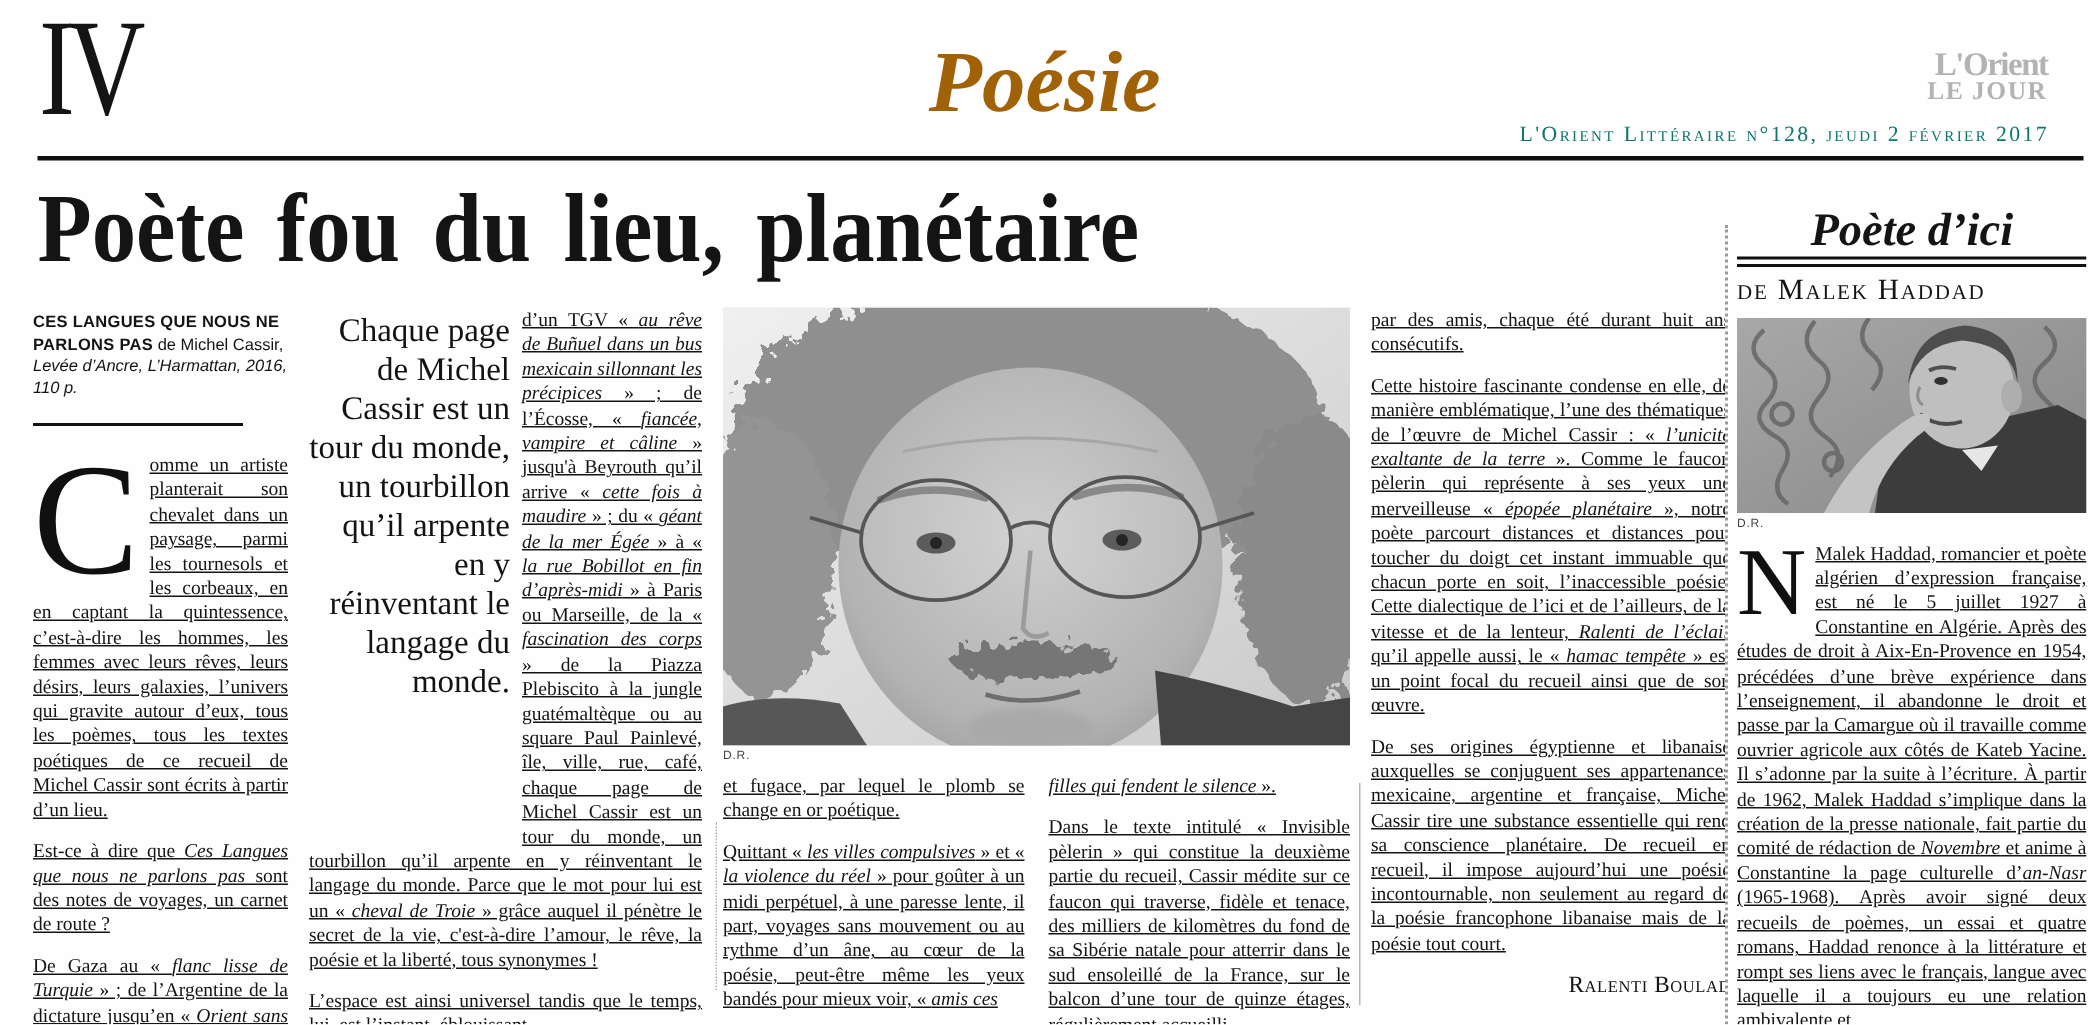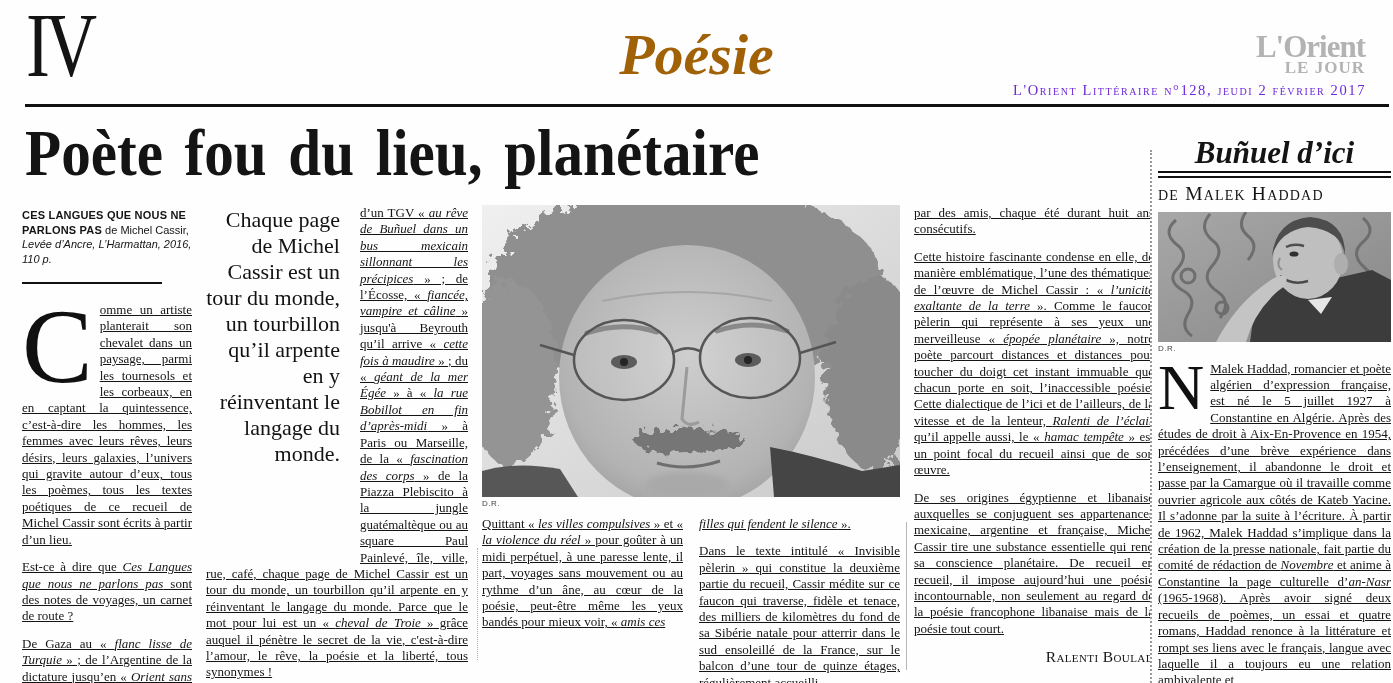--- a/index.html
+++ b/index.html
@@ -5,24 +5,24 @@
   html,body{margin:0;padding:0;background:#ffffff;}
   .page{position:relative;width:1393px;height:683px;background:#fefefe;
         font-family:"Liberation Serif", serif;color:#141414;overflow:hidden;}
 
   
   .page-num{position:absolute;left:26px;top:4px;font-size:92px;line-height:.9;
             letter-spacing:-6px;transform:scaleX(.78);transform-origin:left top;}
   .section-title{position:absolute;left:0;right:0;top:26px;text-align:center;
                  font-size:58px;line-height:1;font-style:italic;font-weight:bold;color:#a16207;}
   .logo{position:absolute;right:28px;top:34px;text-align:right;color:#b3b3b3;font-weight:bold;}
-  .logo-l1{font-size:31px;line-height:.82;letter-spacing:-1px;font-family:Liberation Serif, serif;}
+  .logo-l1{font-size:22px;line-height:.82;letter-spacing:-1px;font-family:Liberation Serif, serif;}
   .logo-l2{font-size:17px;line-height:1;letter-spacing:1px;}
   .issue{position:absolute;right:27px;top:82px;font-size:14.5px;font-variant:small-caps;
-         letter-spacing:1.6px;color:#6d28d9;}
+         letter-spacing:1.6px;color:#0f766e;}
   .header-rule{position:absolute;left:25px;right:4px;top:104px;height:3px;background:#101010;}
 
   
   .headline{position:absolute;left:25px;top:116px;margin:0;font-size:61px;font-weight:bold;
             letter-spacing:0;word-spacing:7px;white-space:nowrap;
             transform:scale(.97,1.07);transform-origin:left top;}
 
   
   .main{position:absolute;left:22px;top:205px;width:1128px;height:478px;
         display:flex;gap:14px;overflow:hidden;}
@@ -35,21 +35,21 @@
 
   .bookref{font-family:Liberation Sans, sans-serif;font-size:11px;line-height:14.5px;
            margin:3px 0 0;text-align:left;}
   .bookref b{letter-spacing:.2px;}
   .bookref i{font-style:italic;}
   .bookref-rule{border:none;border-top:2px solid #111;width:140px;margin:16px 0 18px;}
 
   .dropcap{float:left;font-size:106px;line-height:84px;padding:3px 7px 0 0;color:#101010;}
   .sb-drop{font-size:64px;line-height:50px;padding:2px 6px 0 0;}
 
-  .pullquote{float:left;width:134px;min-height:338px;margin:2px 20px 8px 0;
+  .pullquote{float:left;width:134px;min-height:338px;margin:2px 8px 8px 0;
              font-size:22px;line-height:26px;text-align:right;color:#131313;}
 
   .photo{display:block;width:418px;height:292px;background:#d9d9d9;}
   .photo-caption{font-family:"Liberation Sans", sans-serif;font-size:8px;color:#444;
                  letter-spacing:.5px;margin:2px 0 8px;}
   .subcols{display:flex;gap:16px;}
   .subcol{flex:1;}
 
   .byline{text-align:right;font-variant:small-caps;font-size:15.5px;letter-spacing:.4px;
           margin-top:2px;}
@@ -140,39 +140,40 @@
         <path d="M205,162 L200,214 Q206,223 217,217" stroke="#9b9b9b" stroke-width="3" fill="none"></path>
         <path d="M148,232 Q205,213 262,232 Q250,252 205,248 Q160,252 148,232 Z" fill="#767676" filter="url(#curl)"></path>
         <path d="M175,258 Q205,267 238,256" stroke="#6e6e6e" stroke-width="3" fill="none"></path>
         <ellipse cx="205" cy="280" rx="42" ry="13" fill="#a9a9a9" filter="url(#soft)"></ellipse>
         <path d="M0,292 L0,266 Q34,256 78,264 L96,292 Z" fill="#575757"></path>
         <path d="M292,292 L288,242 Q330,250 380,266 L418,260 L418,292 Z" fill="#454545"></path>
       </svg>
       <div class="photo-caption">D.R.</div>
       <div class="subcols">
         <div class="subcol">
+          <p class="body">et fugace, par lequel le plomb se change en or poétique.</p>
           <p class="body">Quittant « <i>les villes compulsives</i> » et « <i>la violence du réel</i> » pour goûter à un midi perpétuel, à une paresse lente, il part, voyages sans mouvement ou au rythme d’un âne, au cœur de la poésie, peut-être même les yeux bandés pour mieux voir, « <i>amis ces</i></p>
         </div>
         <div class="subcol">
           <p class="body"><i>filles qui fendent le silence</i> ».</p>
           <p class="body">Dans le texte intitulé « Invisible pèlerin » qui constitue la deuxième partie du recueil, Cassir médite sur ce faucon qui traverse, fidèle et tenace, des milliers de kilomètres du fond de sa Sibérie natale pour atterrir dans le sud ensoleillé de la France, sur le balcon d’une tour de quinze étages, régulièrement accueilli</p>
         </div>
       </div>
     </div>
 
     <div class="col4">
       <p class="body">par des amis, chaque été durant huit ans consécutifs.</p>
       <p class="body">Cette histoire fascinante condense en elle, de manière emblématique, l’une des thématiques de l’œuvre de Michel Cassir : « <i>l’unicité exaltante de la terre</i> ». Comme le faucon pèlerin qui représente à ses yeux une merveilleuse « <i>épopée planétaire</i> », notre poète parcourt distances et distances pour toucher du doigt cet instant immuable que chacun porte en soit, l’inaccessible poésie. Cette dialectique de l’ici et de l’ailleurs, de la vitesse et de la lenteur, <i>Ralenti de l’éclair</i> qu’il appelle aussi, le « <i>hamac tempête</i> » est un point focal du recueil ainsi que de son œuvre.</p>
       <p class="body">De ses origines égyptienne et libanaise auxquelles se conjuguent ses appartenances mexicaine, argentine et française, Michel Cassir tire une substance essentielle qui rend sa conscience planétaire. De recueil en recueil, il impose aujourd’hui une poésie incontournable, non seulement au regard de la poésie francophone libanaise mais de la poésie tout court.</p>
       <div class="byline">Ralenti Boulad</div>
     </div>
   </div>
 
   <aside class="sidebar">
-    <h2 class="sb-title">Buñuel d’ici</h2>
+    <h2 class="sb-title">Poète d’ici</h2>
     <div class="sb-rule2"></div>
     <div class="sb-subtitle">de Malek Haddad</div>
     <svg class="photo-side" viewBox="0 0 233 130" preserveAspectRatio="none" role="img">
       <defs>
         <linearGradient id="sbg" x1="0" y1="0" x2="1" y2="1">
           <stop offset="0" stop-color="#a8a8a8"></stop>
             <stop offset="1" stop-color="#868686"></stop>
         </linearGradient>
       </defs>
       <rect width="233" height="130" fill="url(#sbg)"></rect>

